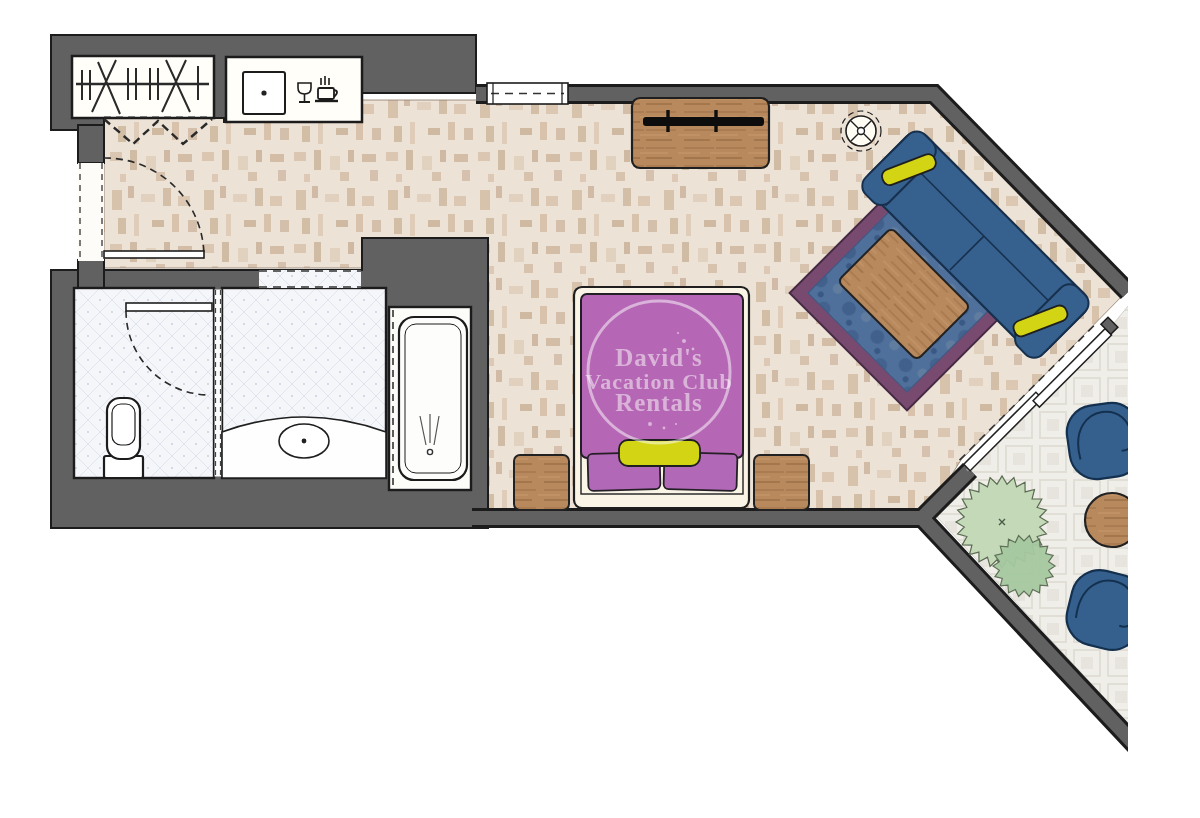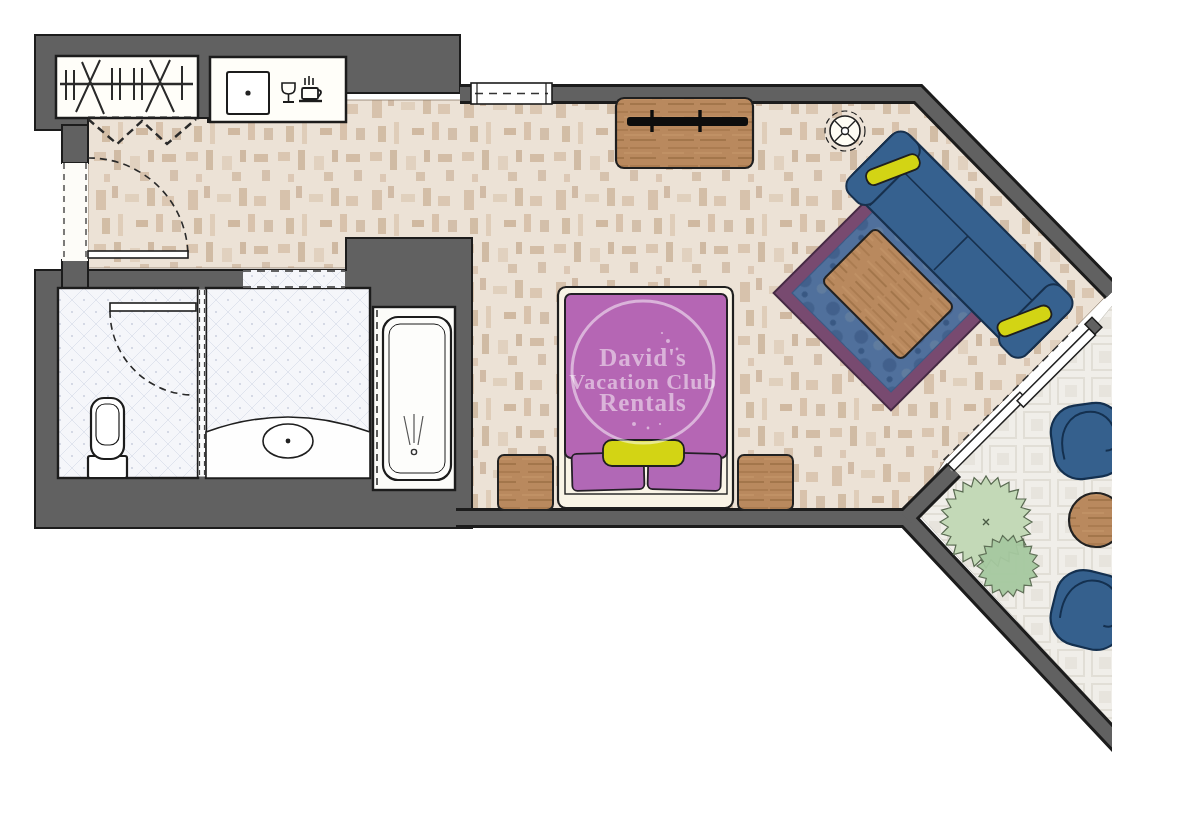--- a/index.html
+++ b/index.html
@@ -1,16 +1,16 @@
 <!DOCTYPE html>
 <html><head>
 <meta charset="utf-8">
 <style>
   html,body{margin:0;padding:0;background:#ffffff;}
-  .plan-wrap{width:1112px;height:818px;position:relative;background:#ffffff;overflow:hidden;}
+  .plan-wrap{width:1112px;height:818px;position:relative;background:#ffffff;overflow:hidden;margin-left:16px;}
   svg{display:block;}
   text{font-family:"Liberation Serif","DejaVu Serif",serif;}
   .wm{font-weight:bold;fill:#ffffff;opacity:0.5;letter-spacing:1px;}
 </style>
 </head>
 <body>
 
 <div class="plan-wrap">
 <svg width="1200" height="818" viewBox="0 0 1200 818">
   <defs>

